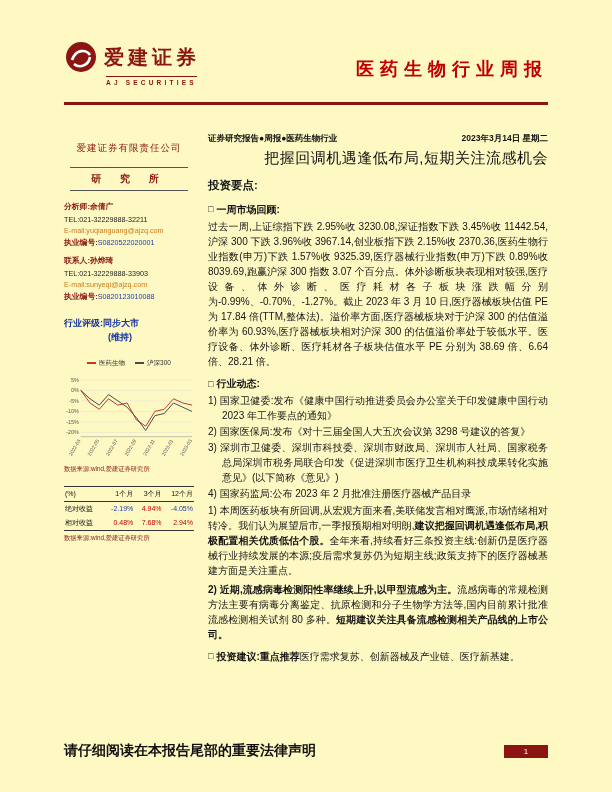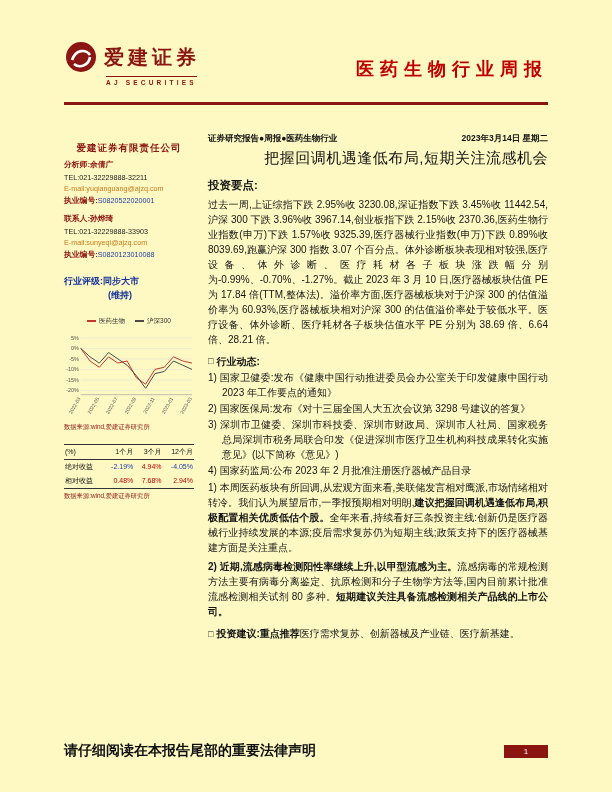--- a/index.html
+++ b/index.html
@@ -15,21 +15,21 @@
             width:fit-content;font-size:6.5px;letter-spacing:3.2px;color:#8b1510;font-weight:bold;}
   .report-title{align-self:center;padding-top:12px;font-size:18px;font-weight:bold;
                 color:#c00000;letter-spacing:6px;}
   .masthead-rule{position:absolute;top:102px;left:64px;right:64px;height:2.5px;background:#8b1510;}
 
   
   .content{position:absolute;top:116px;left:64px;right:64px;bottom:56px;display:flex;gap:14px;}
 
   
   .sidebar{width:130px;flex:none;font-size:7.2px;line-height:1.6;}
-  .company{margin-top:24px;text-align:center;color:#8b1510;font-weight:bold;font-size:9.5px;letter-spacing:1px;}
+  .company{margin-top:24px;text-align:center;color:#8b1510;font-weight:normal;font-size:9.5px;letter-spacing:1px;}
   .institute{margin:12px 6px 10px;padding:3px 0;text-align:center;border-top:1.2px solid #555;
              border-bottom:1.2px solid #555;color:#8b1510;font-weight:bold;font-size:10px;letter-spacing:8px;}
   .contact-block{margin-top:4px;}
   .cline{white-space:nowrap;}
   .lbl{color:#8b1510;font-weight:bold;font-size:7.8px;}
   .cname{color:#8b1510;font-weight:bold;font-size:7.8px;}
   .tel{color:#222;}
   .email{color:#c87b1e;}
   .lic{color:#1f3da6;}
   .contact-gap{height:6px;}
@@ -91,20 +91,21 @@
       <div class="logo-sub">AJ SECURITIES</div>
     </div>
     <div class="report-title">医药生物行业周报</div>
   </header>
   <div class="masthead-rule"></div>
 
   <div class="content">
 
     <aside class="sidebar">
       <div class="company">爱建证券有限责任公司</div>
+      <div class="institute">研 究 所</div>
 
       <div class="contact-block">
         <div class="cline"><span class="lbl">分析师:</span><span class="cname">余倩广</span></div>
         <div class="cline tel">TEL:021-32229888-32211</div>
         <div class="cline email">E-mail:yuqianguang@ajzq.com</div>
         <div class="cline"><span class="lbl">执业编号:</span><span class="lic">S0820522020001</span></div>
         <div class="contact-gap"></div>
         <div class="cline"><span class="lbl">联系人:</span><span class="cname">孙烨琦</span></div>
         <div class="cline tel">TEL:021-32229888-33903</div>
         <div class="cline email">E-mail:sunyeqi@ajzq.com</div>
@@ -184,20 +185,23 @@
     <main class="main">
       <div class="doc-meta">
         <span class="doc-type">证券研究报告●周报●医药生物行业</span>
         <span class="doc-date">2023年3月14日 星期二</span>
       </div>
 
       <h1 class="title">把握回调机遇逢低布局,短期关注流感机会</h1>
 
       <div class="kp">投资要点:</div>
 
+      <div class="sec-head">
+        <span class="bullet">□</span><span class="sec-title">一周市场回顾:</span>
+      </div>
       <p class="para"><span>过去一周,上证综指下跌 2.95%收 3230.08,深证指数下跌 3.45%收 11442.54,沪深 300 下跌 3.96%收 3967.14,创业板指下跌 2.15%收 2370.36,医药生物行业指数(申万)下跌 1.57%收 9325.39,医疗器械行业指数(申万)下跌 0.89%收 8039.69,跑赢沪深 300 指数 3.07 个百分点。体外诊断板块表现相对较强,医疗设备、体外诊断、医疗耗材各子板块涨跌幅分别为-0.99%、-0.70%、-1.27%。截止 2023 年 3 月 10 日,医疗器械板块估值 PE 为 17.84 倍(TTM,整体法)。溢价率方面,医疗器械板块对于沪深 300 的估值溢价率为 60.93%,医疗器械板块相对沪深 300 的估值溢价率处于较低水平。医疗设备、体外诊断、医疗耗材各子板块估值水平 PE 分别为 38.69 倍、6.64 倍、28.21 倍。</span></p>
 
       <div class="sec-head">
         <span class="bullet">□</span><span class="sec-title">行业动态:</span>
       </div>
       <div class="news-item">1) 国家卫健委:发布《健康中国行动推进委员会办公室关于印发健康中国行动 2023 年工作要点的通知》</div>
       <div class="news-item">2) 国家医保局:发布《对十三届全国人大五次会议第 3298 号建议的答复》</div>
       <div class="news-item">3) 深圳市卫健委、深圳市科技委、深圳市财政局、深圳市人社局、国家税务总局深圳市税务局联合印发《促进深圳市医疗卫生机构科技成果转化实施意见》(以下简称《意见》)</div>
       <div class="news-item">4) 国家药监局:公布 2023 年 2 月批准注册医疗器械产品目录</div>
 

